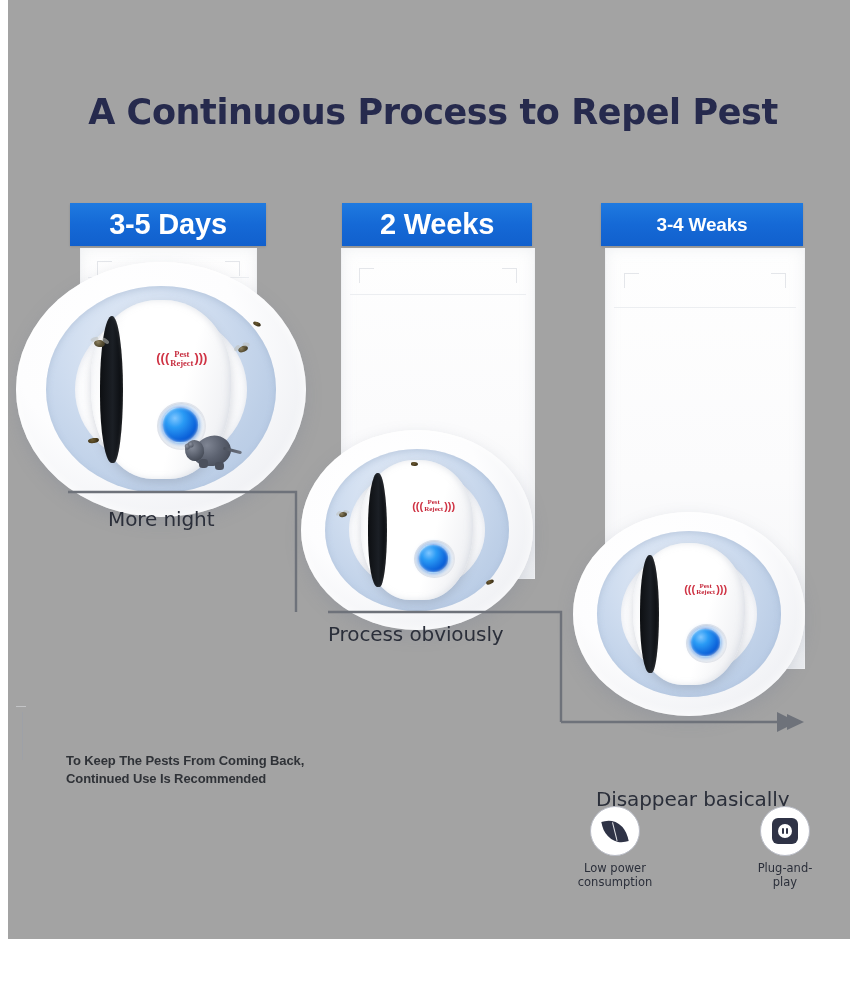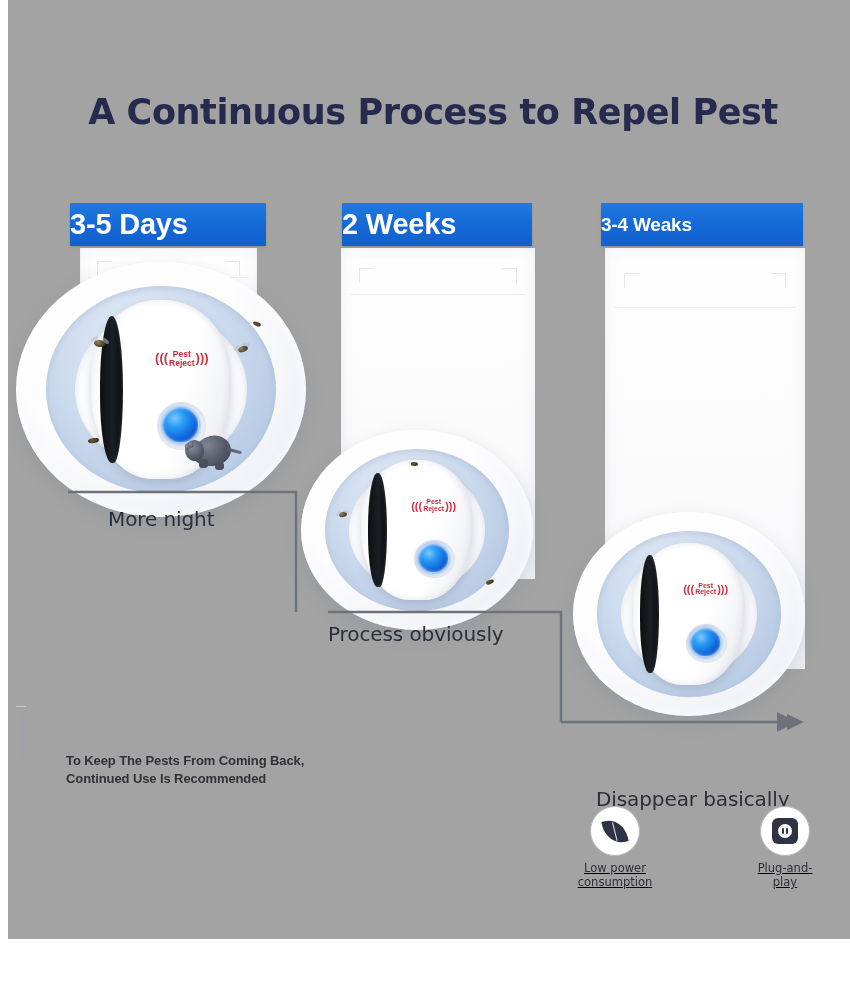--- a/index.html
+++ b/index.html
@@ -49,21 +49,21 @@
     position:absolute;left:4%;right:4%;top:14%;height:1px;background:#eceef1;
   }
 
   
   .badge{
     position:absolute;
     background:linear-gradient(180deg,#1f7ae0 0%,#1569d6 50%,#1160cd 100%);
     color:#fff;
     font-family:"Liberation Sans", sans-serif;
     font-weight:bold;
-    display:flex;align-items:center;
+    display:flex;align-items:center;justify-content:center;
     box-shadow:0 1px 2px rgba(0,0,0,.12);
     white-space:nowrap;
     letter-spacing:-0.2px;
   }
 
   
   .device{position:absolute;}
   .ring-outer{
     position:absolute;left:0;top:0;width:100%;height:100%;
     border-radius:50%;
@@ -98,21 +98,21 @@
   .unit-logo{
     position:absolute;left:34%;top:28%;width:62%;
     display:flex;align-items:center;justify-content:center;
     color:#c62b3d;
     font-family:"Liberation Sans", sans-serif;
     font-weight:bold;
     line-height:.98;
     white-space:nowrap;
   }
   .logo-wave{display:inline-block;color:#cf3344;font-weight:bold;}
-  .logo-text{display:inline-block;text-align:center;padding:0 1px;}
+  .logo-text{display:inline-block;text-align:center;padding:0 1px;font-family:Liberation Serif, serif;}
   .unit-led{
     position:absolute;
     border-radius:50%;
     background:radial-gradient(circle at 34% 30%, #7fc6ff 0%, #2a9bf5 28%, #0a5fd8 68%, #063f9c 100%);
     box-shadow:0 0 5px rgba(30,120,230,.8), inset 0 0 3px rgba(255,255,255,.65);
     border:1px solid rgba(255,255,255,.55);
   }
   .unit-led-ring{
     position:absolute;border-radius:50%;
     border:1px solid #e3e5ea;
@@ -189,21 +189,21 @@
     font-weight:bold;
     font-size:13px;
     line-height:1.42;
     color:#2f3237;
     letter-spacing:-0.1px;
   }
 
   
   .features{
     position:absolute;left:568px;top:806px;width:248px;
-    display:flex;justify-content:space-between;align-items:center;text-decoration:underline;
+    display:flex;justify-content:space-between;align-items:center;
   }
   .feature{width:78px;display:flex;flex-direction:column;align-items:center;}
   .feature-circle{
     width:48px;height:48px;border-radius:50%;
     border:1.2px solid #b9bcc6;
     display:flex;align-items:center;justify-content:center;
     position:relative;background:#fff;
   }
   .feature-label{
     margin-top:5px;

